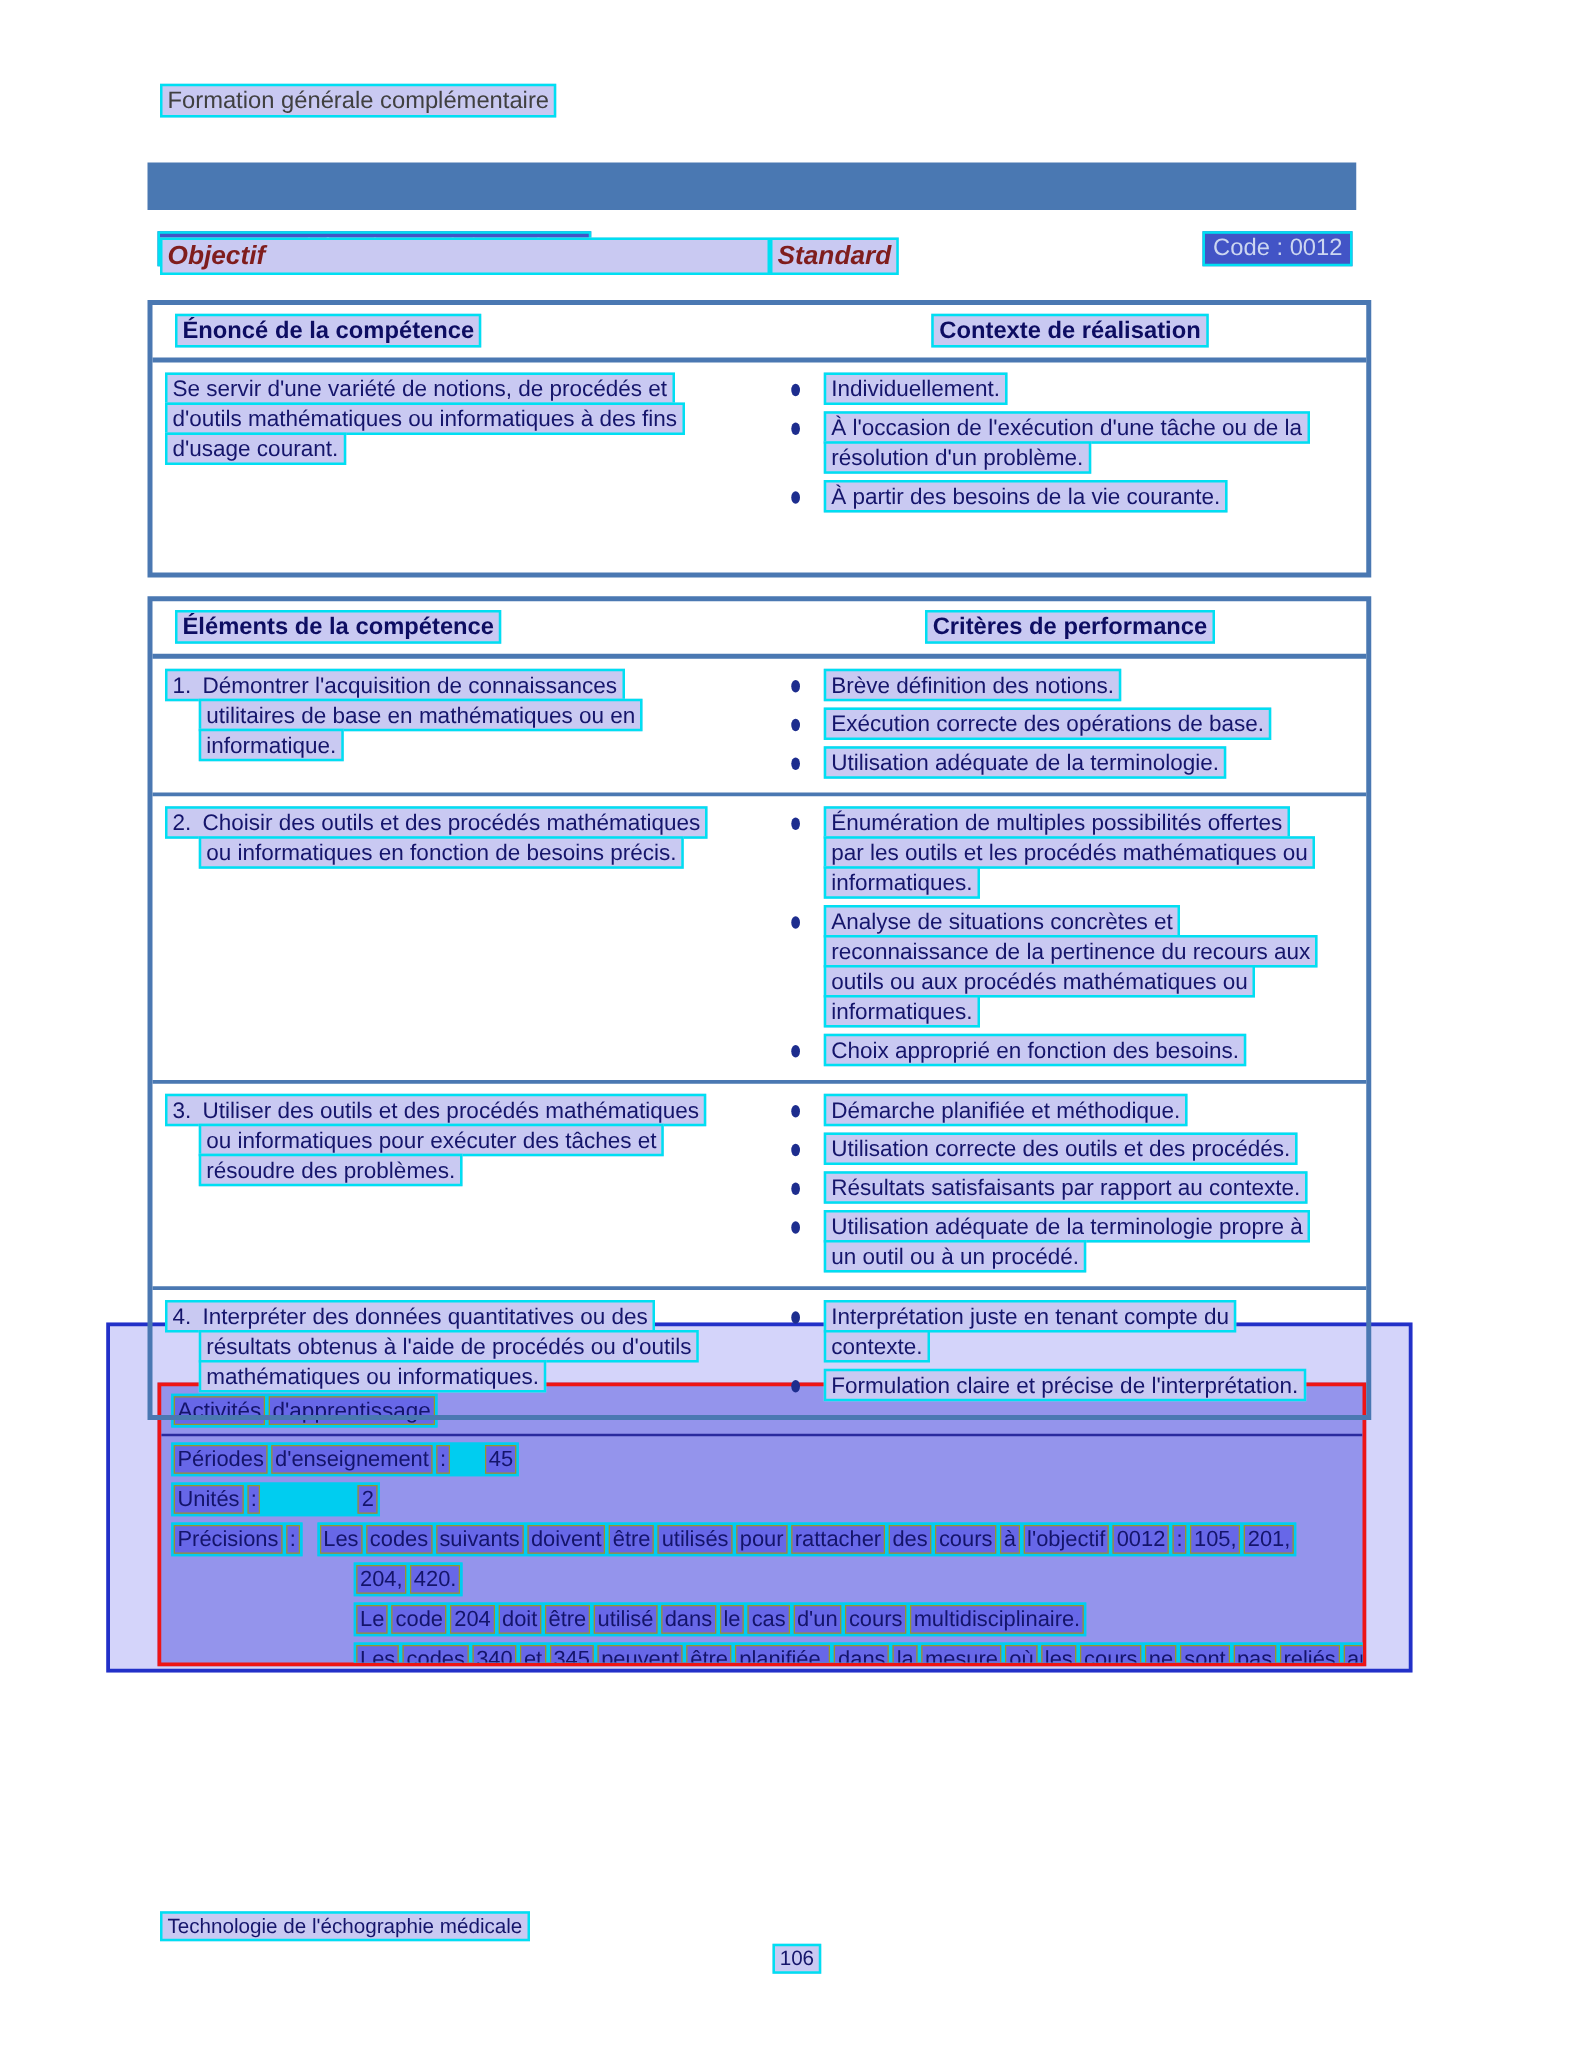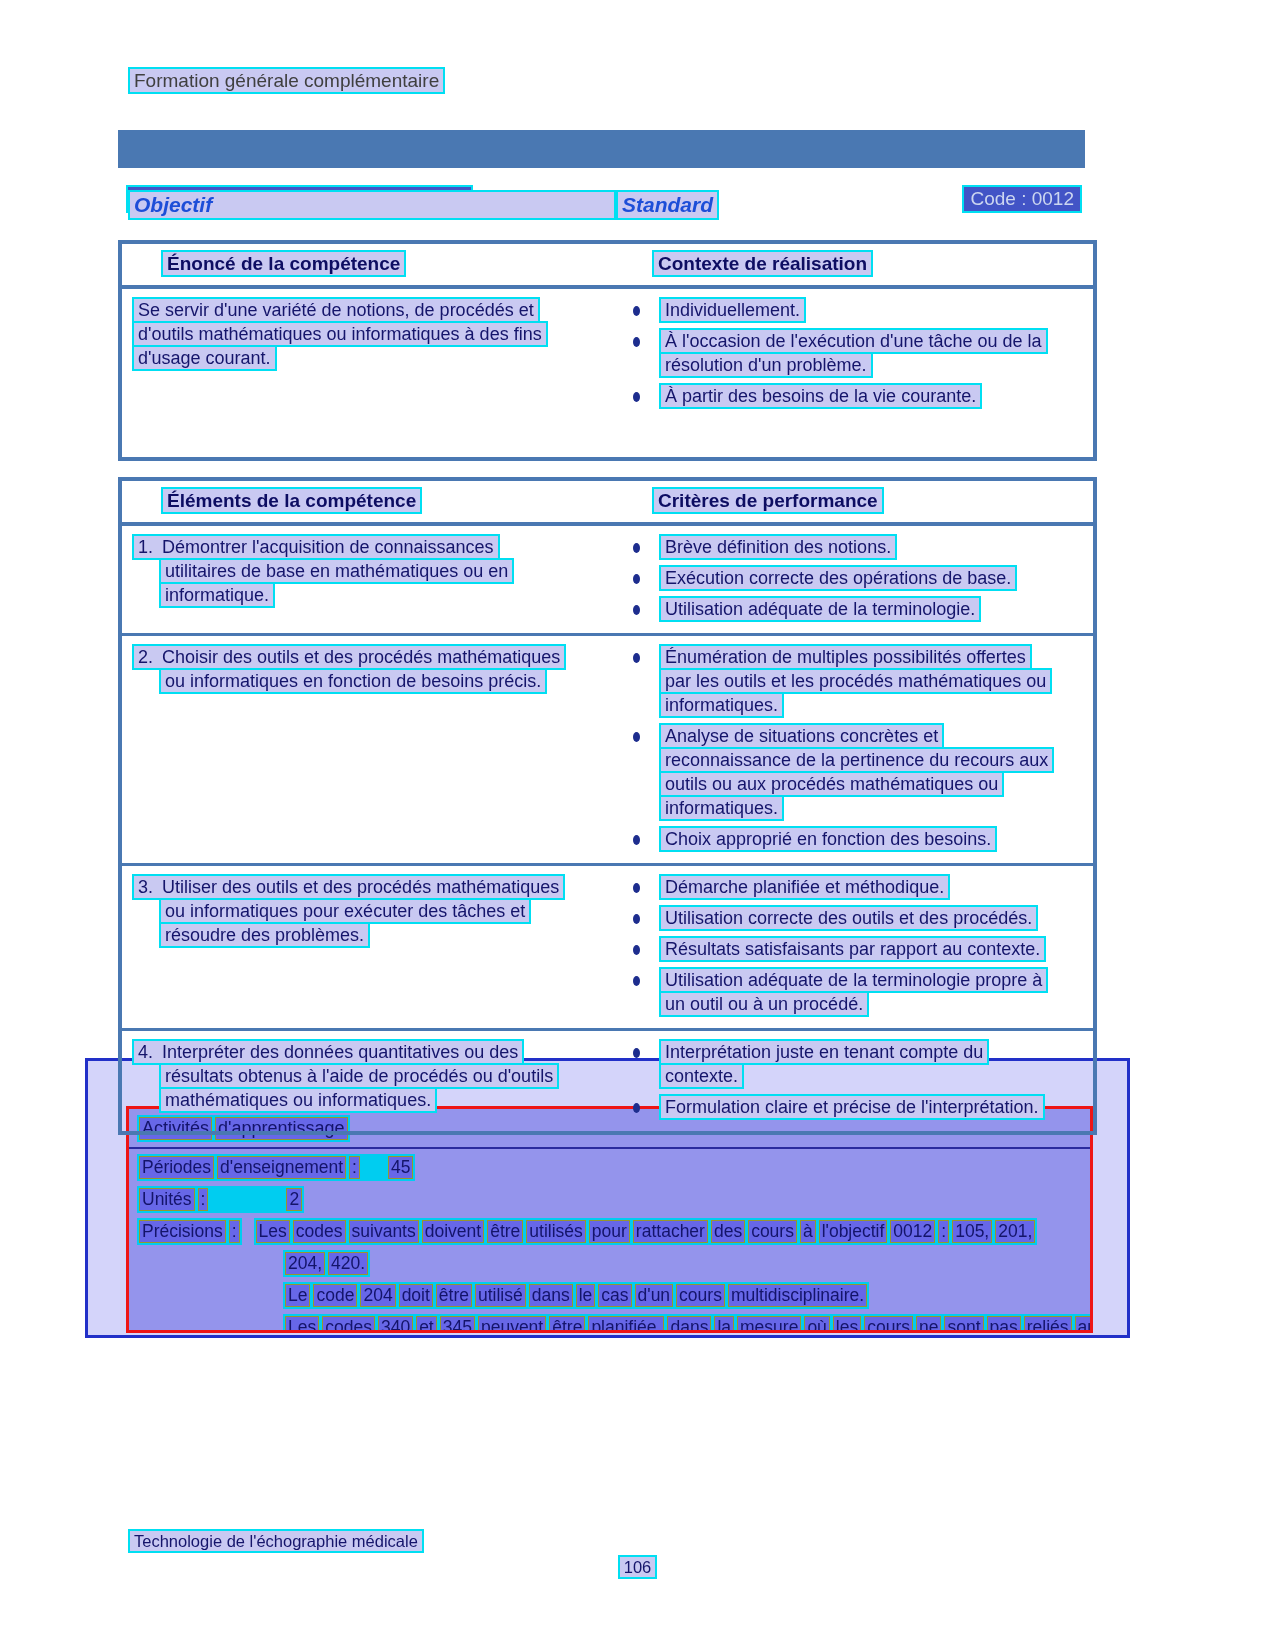--- a/index.html
+++ b/index.html
@@ -19,29 +19,29 @@
   
   .banner{position:absolute;left:118px;top:130px;width:967px;height:38px;background:#4a78b2;}
   .bhl{
     position:absolute;top:7px;display:inline-block;background:#4254c6;
     border:2px solid #00dff2;color:#ccd6f0;font-size:19px;padding:1px 6px;white-space:nowrap;margin-top:48px;
   }
   .bhl.left{left:8px;}
   .bhl.right{right:3px;}
   
   .obj-row{position:absolute;left:128px;top:190px;width:964px;display:flex;font-size:21px;}
-  .obj-row .hl{font-weight:bold;font-style:italic;color:#1d4ed8;}
+  .obj-row .hl{font-weight:bold;font-style:italic;color:#7f1d1d;}
   .obj-row .wide{display:inline-block;width:476px;white-space:nowrap;}
   
   .tbl{position:absolute;left:118px;width:979px;border:4px solid #4a78b2;background:transparent;z-index:2;box-sizing:border-box;font-size:18px;line-height:24px;}
   #table1{top:240px;}
   #table2{top:477px;}
   .thead{display:flex;border-bottom:4px solid #4a78b2;padding:8px 0 9px 0;}
-  .th1{width:487px;padding-left:6px;box-sizing:border-box;margin-left:33px;}
-  .th2{flex:1;padding-left:10px;}
+  .th1{width:487px;padding-left:18px;box-sizing:border-box;}
+  .th2{flex:1;padding-left:10px;text-align:center;}
   .thead .hl{font-weight:bold;font-size:19px;color:#0d0d62;}
   .trow{display:flex;}
   .trow + .trow{border-top:3px solid #4a78b2;}
   .cell-l{width:487px;box-sizing:border-box;padding:9px 6px 5px 10px;}
   .cell-r{flex:1;padding:9px 4px 5px 14px;}
   .hang{padding-left:27px;text-indent:-27px;}
   ul.blist{list-style:none;margin:0;padding:0;}
   ul.blist li{position:relative;padding-left:36px;margin:0 0 7px 0;}
   ul.blist li::before{
     content:"";position:absolute;left:10px;top:8px;width:7px;height:10px;

